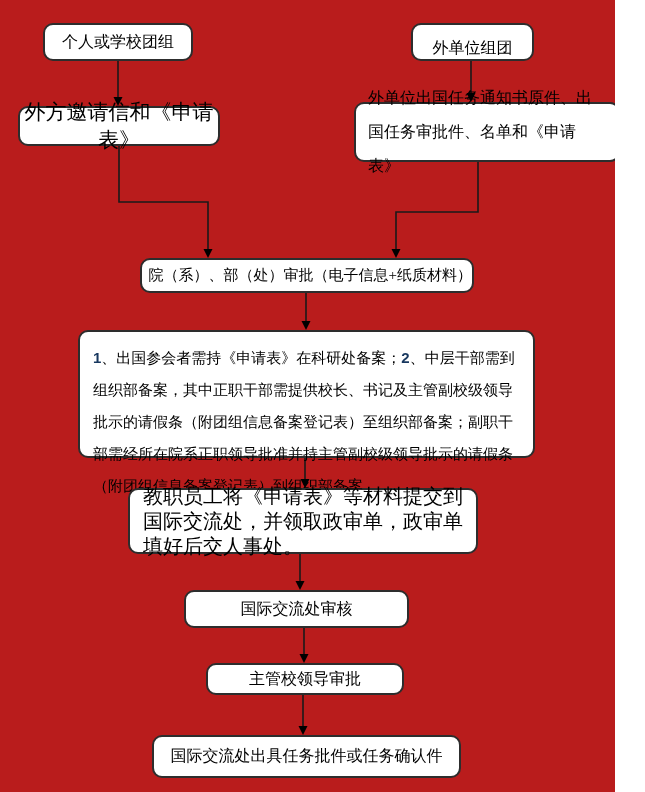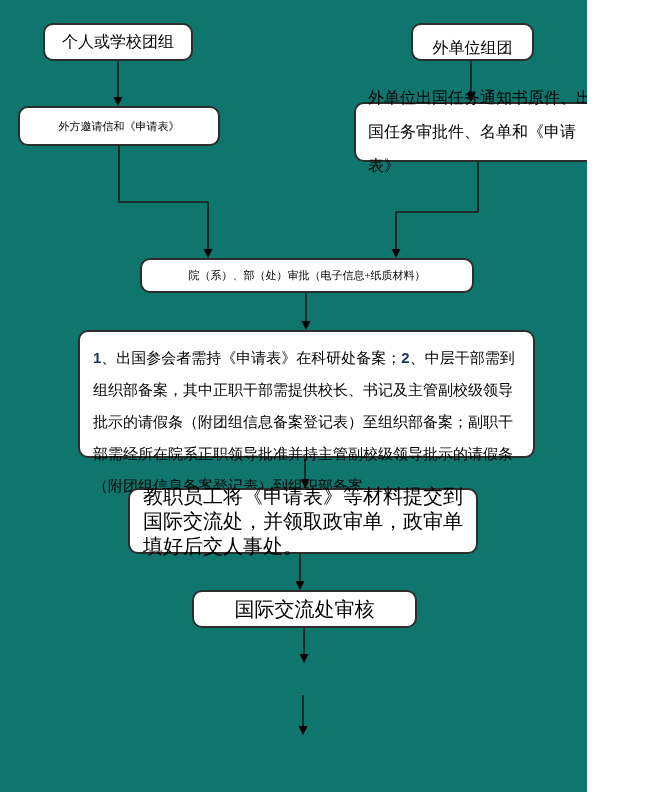--- a/index.html
+++ b/index.html
@@ -4,24 +4,25 @@
 <style>
   html, body {
     margin: 0;
     padding: 0;
     background: #ffffff;
   }
   .canvas {
     position: relative;
     width: 587px;
     height: 792px;
-    background: #0f766e;
+    background: #b91c1c;
     font-family: "Liberation Serif", "DejaVu Serif", serif;
     color: #000000;
     overflow: hidden;
+    padding-left: 28px;
   }
   .connectors {
     position: absolute;
     left: 0;
     top: 0;
     width: 645px;
     height: 792px;
   }
   .connectors line,
   .connectors polyline {
@@ -45,30 +46,30 @@
   }
   .node.center {
     justify-content: center;
     text-align: center;
   }
   .node p {
     margin: 0;
   }
   #node-individual  { left: 43px;  top: 23px;  width: 150px; height: 38px; font-size: 16px; }
   #node-ext-group   { left: 411px; top: 23px;  width: 123px; height: 38px; font-size: 16px; align-items: flex-end; }
-  #node-invitation  { left: 18px;  top: 106px; width: 202px; height: 40px; font-size: 11px; }
+  #node-invitation  { left: 18px;  top: 106px; width: 202px; height: 40px; font-size: 21px; }
   #node-ext-docs    { left: 354px; top: 102px; width: 266px; height: 60px; font-size: 16px;
                       line-height: 34px; padding: 4px 12px; }
-  #node-dept-approval { left: 140px; top: 258px; width: 334px; height: 35px; font-size: 11px;
-                      white-space: nowrap; }
+  #node-dept-approval { left: 140px; top: 258px; width: 334px; height: 35px; font-size: 15px;
+                      white-space: nowrap; justify-content: flex-end; }
   #node-notes       { left: 78px;  top: 330px; width: 457px; height: 128px; font-size: 15px;
                       line-height: 32px; padding: 10px 13px; align-items: flex-start; }
   #node-submit      { left: 128px; top: 488px; width: 350px; height: 66px; font-size: 20px;
                       line-height: 25px; padding: 6px 13px; }
-  #node-intl-review { left: 192px; top: 590px; width: 225px; height: 38px; font-size: 20px; }
+  #node-intl-review { left: 184px; top: 590px; width: 225px; height: 38px; font-size: 16px; }
   #node-leader      { left: 206px; top: 663px; width: 198px; height: 32px; font-size: 16px; }
   #node-task-issue  { left: 152px; top: 735px; width: 309px; height: 43px; font-size: 16px; }
   .accent-num {
     color: #17375e;
     font-weight: bold;
     font-family: "Liberation Sans", sans-serif;
   }
 </style>
 </head>
 <body>
@@ -150,15 +151,21 @@
   </div>
 
   <div class="node" id="node-submit">
     <p>教职员工将《申请表》等材料提交到国际交流处，并领取政审单，政审单填好后交人事处。</p>
   </div>
 
   <div class="node center" id="node-intl-review">
     <p>国际交流处审核</p>
   </div>
 
+  <div class="node center" id="node-leader">
+    <p>主管校领导审批</p>
+  </div>
 
+  <div class="node center" id="node-task-issue">
+    <p>国际交流处出具任务批件或任务确认件</p>
+  </div>
 
 </div>
 
 </body></html>

